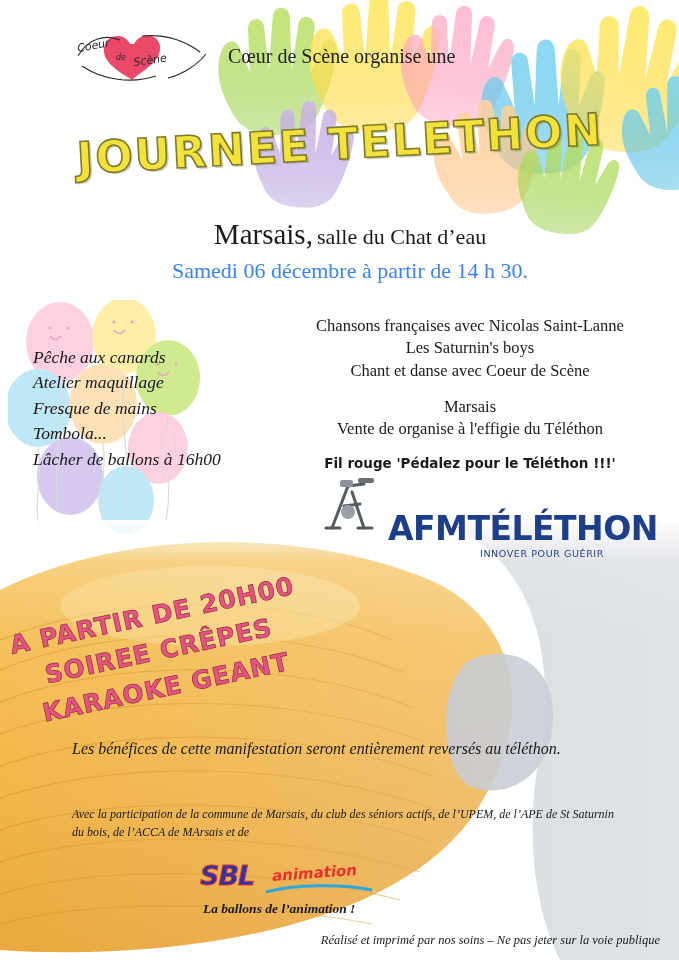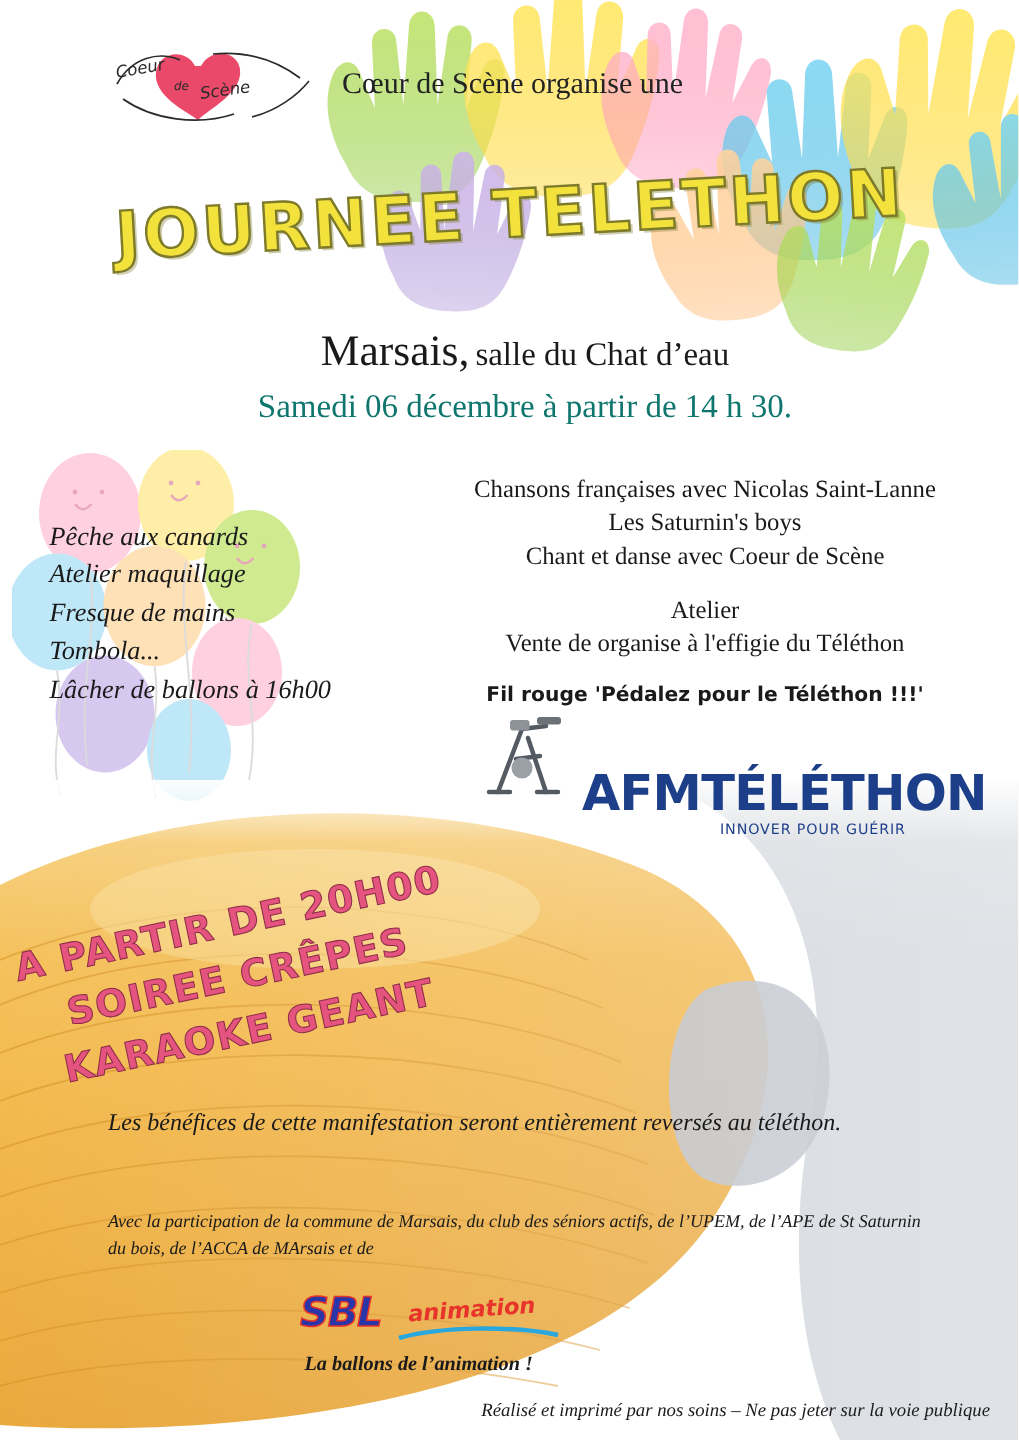--- a/index.html
+++ b/index.html
@@ -82,21 +82,21 @@
   }
   .place .hall {
     font-size: 22px;
   }
   .date {
     position: absolute;
     left: 120px; top: 258px;
     width: 460px;
     text-align: center;
     font-size: 22px;
-    color: #0f766e;
+    color: #3b82f6;
   }
 
   .left-list {
     position: absolute;
     left: 33px; top: 345px;
     width: 250px;
     font-size: 17.5px;
     font-style: italic;
     line-height: 1.45;
     color: #1a1a1a;
@@ -385,21 +385,21 @@
     <div>Lâcher de ballons à 16h00</div>
   </div>
 
   <div class="right-block">
     <div class="group">
       <div>Chansons françaises avec Nicolas Saint-Lanne</div>
       <div>Les Saturnin's boys</div>
       <div>Chant et danse avec Coeur de Scène</div>
     </div>
     <div class="group">
-      <div>Atelier</div>
+      <div>Marsais</div>
       <div>Vente de organise à l'effigie du Téléthon</div>
     </div>
     <div class="fil">Fil rouge 'Pédalez pour le Téléthon !!!'</div>
   </div>
 
   <svg class="bike" viewBox="0 0 64 62" aria-hidden="true">
     <g stroke="#555b63" stroke-width="3" fill="none" stroke-linecap="round">
       <path d="M14,56 L30,14"></path>
       <path d="M46,56 L34,20"></path>
       <path d="M30,14 L46,12"></path>

